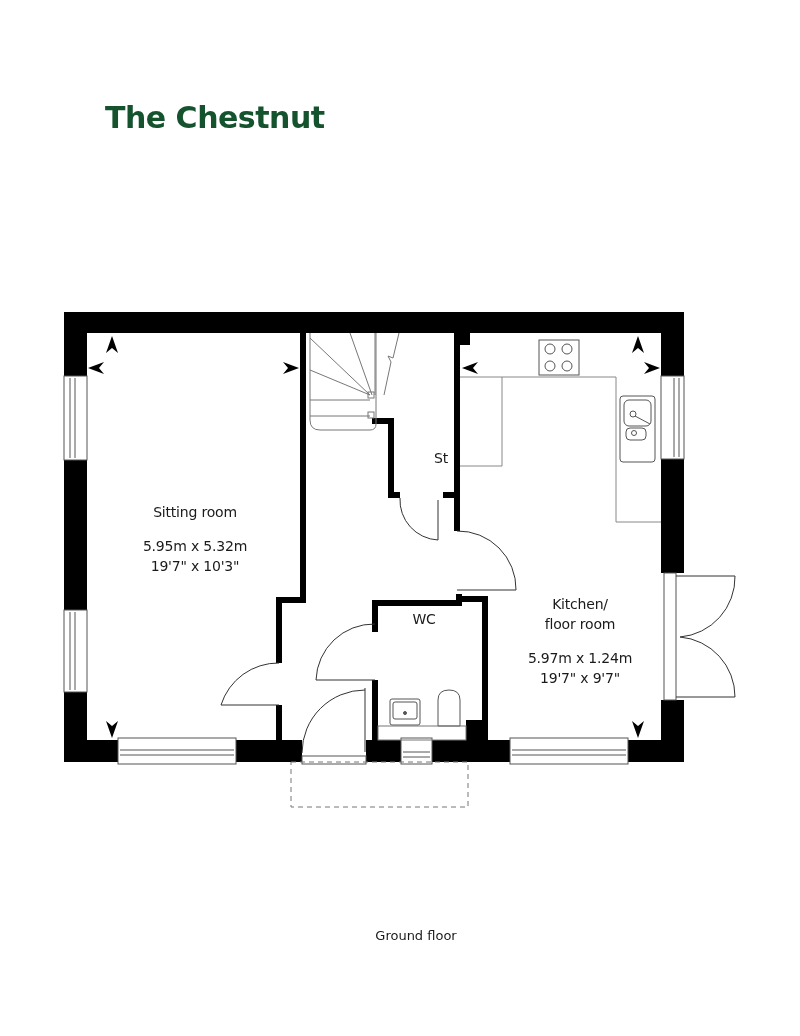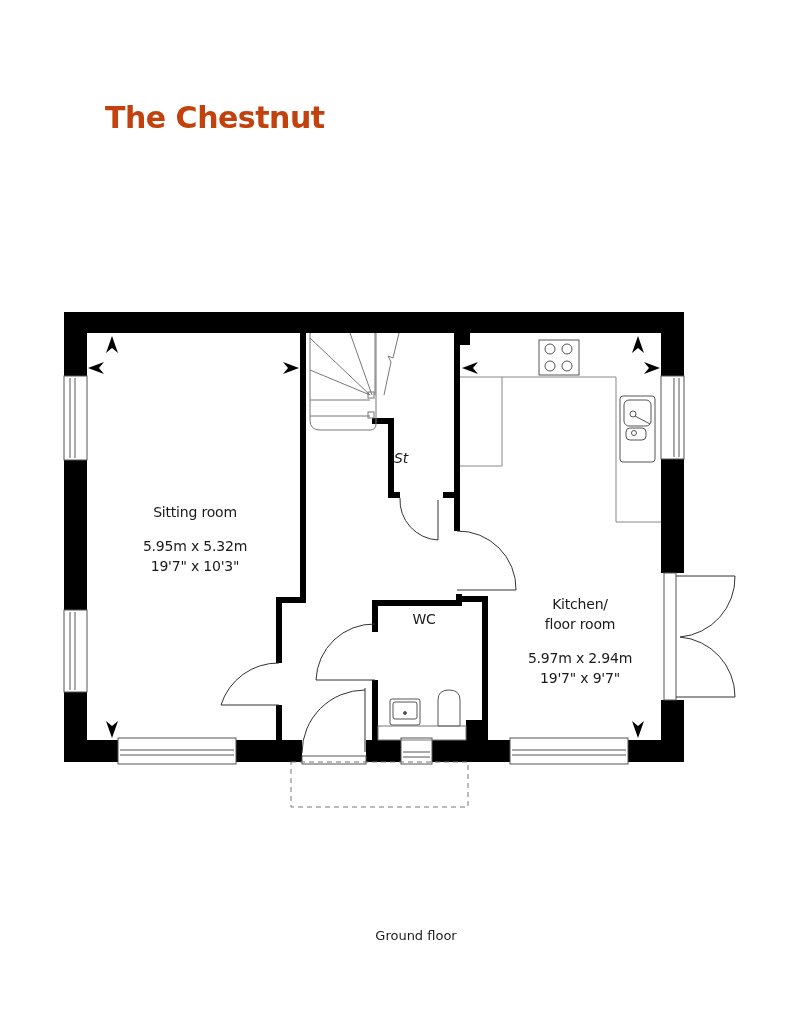--- a/index.html
+++ b/index.html
@@ -5,21 +5,21 @@
   html, body { margin: 0; padding: 0; background: #ffffff; }
   body { width: 800px; height: 1036px; position: relative; overflow: hidden; font-family: "Liberation Sans", sans-serif; color: #1a1a1a; }
   .title { position: absolute; left: 105px; top: 100px; font-family: "DejaVu Sans", sans-serif; font-weight: bold; font-size: 30px; letter-spacing: -0.5px; }
   .plan { position: absolute; left: 0; top: 0; }
   .lbl { position: absolute; text-align: center; font-family: "DejaVu Sans", sans-serif; font-size: 14px; line-height: 20px; color: #1a1a1a; transform: translateX(-50%); white-space: nowrap; letter-spacing: -0.2px; }
   .floor-label { position: absolute; left: 416px; top: 928px; transform: translateX(-50%); font-family: "DejaVu Sans", sans-serif; font-size: 13px; color: #1a1a1a; }
 </style>
 </head>
 <body>
 
-<div class="title" style="color:#c2410c;">The Chestnut</div>
+<div class="title" style="color:#14532d;">The Chestnut</div>
 
 <svg class="plan" width="800" height="1036" viewBox="0 0 800 1036" xmlns="http://www.w3.org/2000/svg">
 
   <g fill="#000">
 
     <rect x="64" y="312" width="620" height="21"></rect>
 
     <rect x="64" y="312" width="23" height="64"></rect>
     <rect x="64" y="460" width="23" height="150"></rect>
     <rect x="64" y="692" width="23" height="70"></rect>
@@ -172,20 +172,20 @@
   <div>Sitting room</div>
   <div style="height:14px"></div>
   <div>5.95m x 5.32m</div>
   <div>19'7" x 10'3"</div>
 </div>
 
 <div class="lbl" style="left:580px; top:594px;text-align:center;">
   <div>Kitchen/</div>
   <div>floor room</div>
   <div style="height:14px"></div>
-  <div>5.97m x 2.94m</div>
+  <div>5.97m x 1.24m</div>
   <div>19'7" x 9'7"</div>
 </div>
 
 <div class="lbl" style="left:424px; top:609px;">WC</div>
-<div class="lbl" style="left:401px; top:448px;font-style:italic;">St</div>
+<div class="lbl" style="left:441px; top:448px;">St</div>
 
 <div class="floor-label">Ground floor</div>
 
 </body></html>

